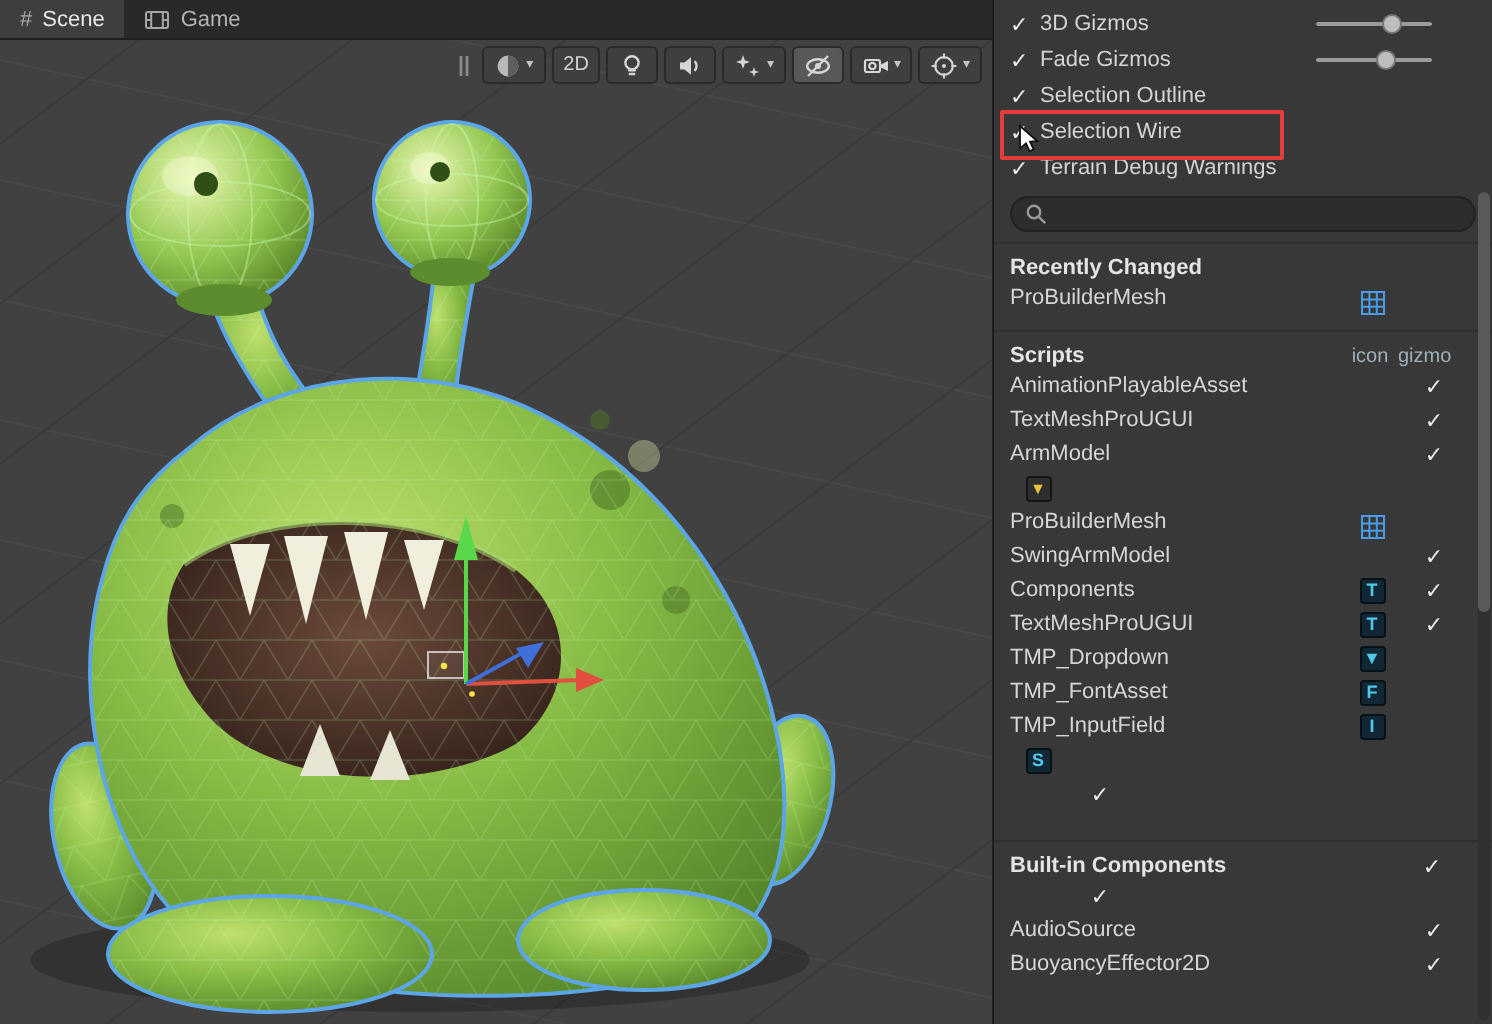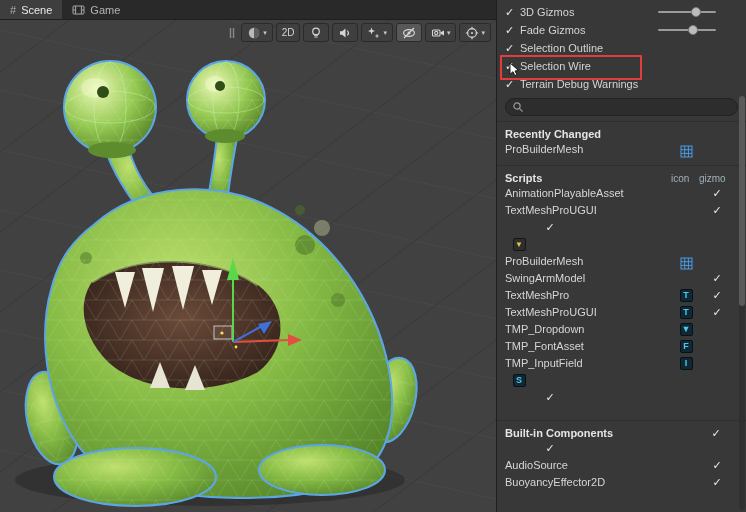--- a/index.html
+++ b/index.html
@@ -42,21 +42,21 @@
                 border-radius:9px;color:#ddd;font-size:11px;padding:0 8px 1px 22px;outline:none;
                 font-family:"Liberation Sans",sans-serif}
   .search-icon{position:absolute;left:7px;top:3px;display:flex}
 
   .sep{height:1px;background:#2e2e2e;margin:5px 0 3px}
   .sep.big{margin-top:12px}
 
   .section-header{display:flex;align-items:center;height:18px;padding:0 13px 0 8px;
                   font-weight:bold;color:#e4e4e4}
   .col-labels{margin-left:auto;display:flex;font-weight:normal;font-size:10px;color:#9fb0ba}
-  .col-icon-label{width:28px;}
+  .col-icon-label{width:28px;text-align:center}
   .col-gizmo-label{width:34px;}
 
   .list-row{display:flex;height:17px;padding:0 12px 0 8px}
   .row-name{flex:1;white-space:nowrap;overflow:hidden;color:#d6d6d6}
   .cell-icon{width:28px;display:flex;justify-content:center;flex:none}
   .cell-gizmo{width:34px;display:flex;justify-content:center;flex:none;color:#ececec;font-size:11px}
   .section-header .cell-gizmo{margin-left:auto;font-weight:normal}
 
   .mini-box{width:13px;height:13px;border-radius:2px;display:flex;align-items:center;justify-content:center;
             font-weight:bold;line-height:1;box-sizing:border-box}
@@ -368,20 +368,21 @@
           <span class="row-name">AnimationPlayableAsset</span>
           <span class="cell-icon"></span>
           <span class="cell-gizmo">✓</span>
         </div>
         <div class="list-row">
           <span class="row-name">TextMeshProUGUI</span>
           <span class="cell-icon"></span>
           <span class="cell-gizmo">✓</span>
         </div>
         <div class="list-row">
+          <span class="row-name">ArmModel</span>
           <span class="cell-icon"></span>
           <span class="cell-gizmo">✓</span>
         </div>
         <div class="list-row">
           <span class="cell-icon">
             <span class="mini-box mini-iap">▼</span>
           </span>
           <span class="cell-gizmo"></span>
         </div>
         <div class="list-row">
@@ -395,21 +396,21 @@
             </span>
           </span>
           <span class="cell-gizmo"></span>
         </div>
         <div class="list-row">
           <span class="row-name">SwingArmModel</span>
           <span class="cell-icon"></span>
           <span class="cell-gizmo">✓</span>
         </div>
         <div class="list-row">
-          <span class="row-name">TextMeshPro</span>
+          <span class="row-name">Components</span>
           <span class="cell-icon">
             <span class="mini-box mini-letter">T</span>
           </span>
           <span class="cell-gizmo">✓</span>
         </div>
         <div class="list-row">
           <span class="row-name">TextMeshProUGUI</span>
           <span class="cell-icon">
             <span class="mini-box mini-letter">T</span>
           </span>

